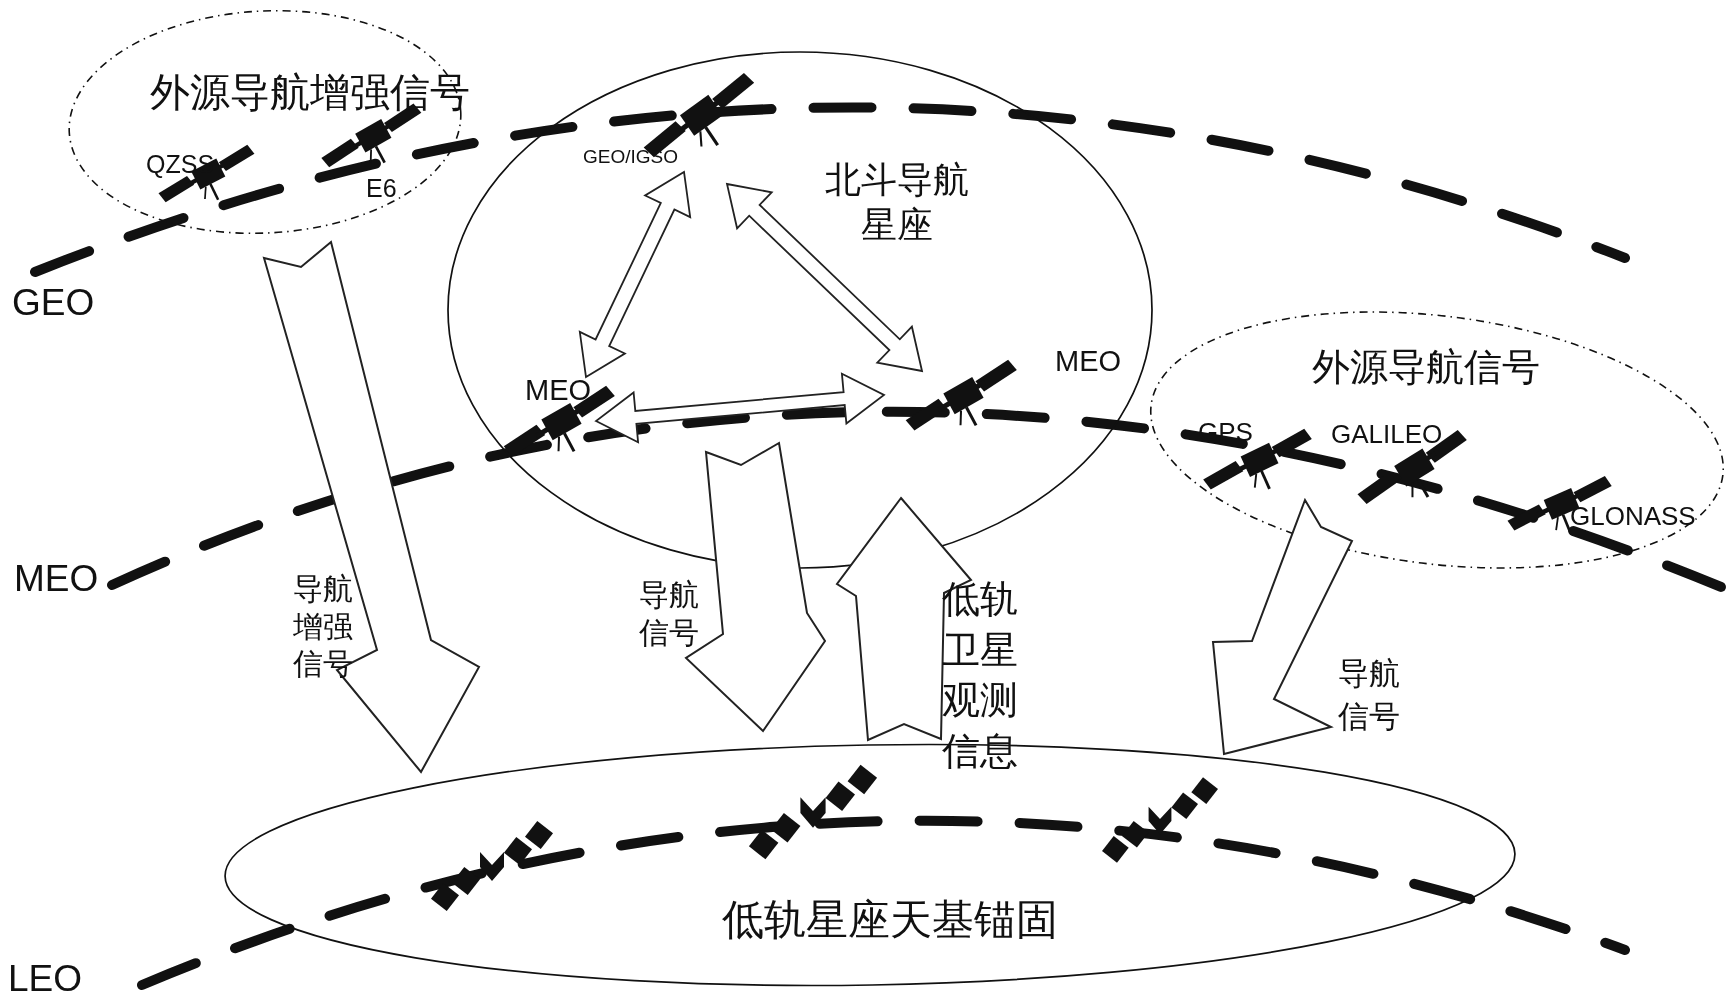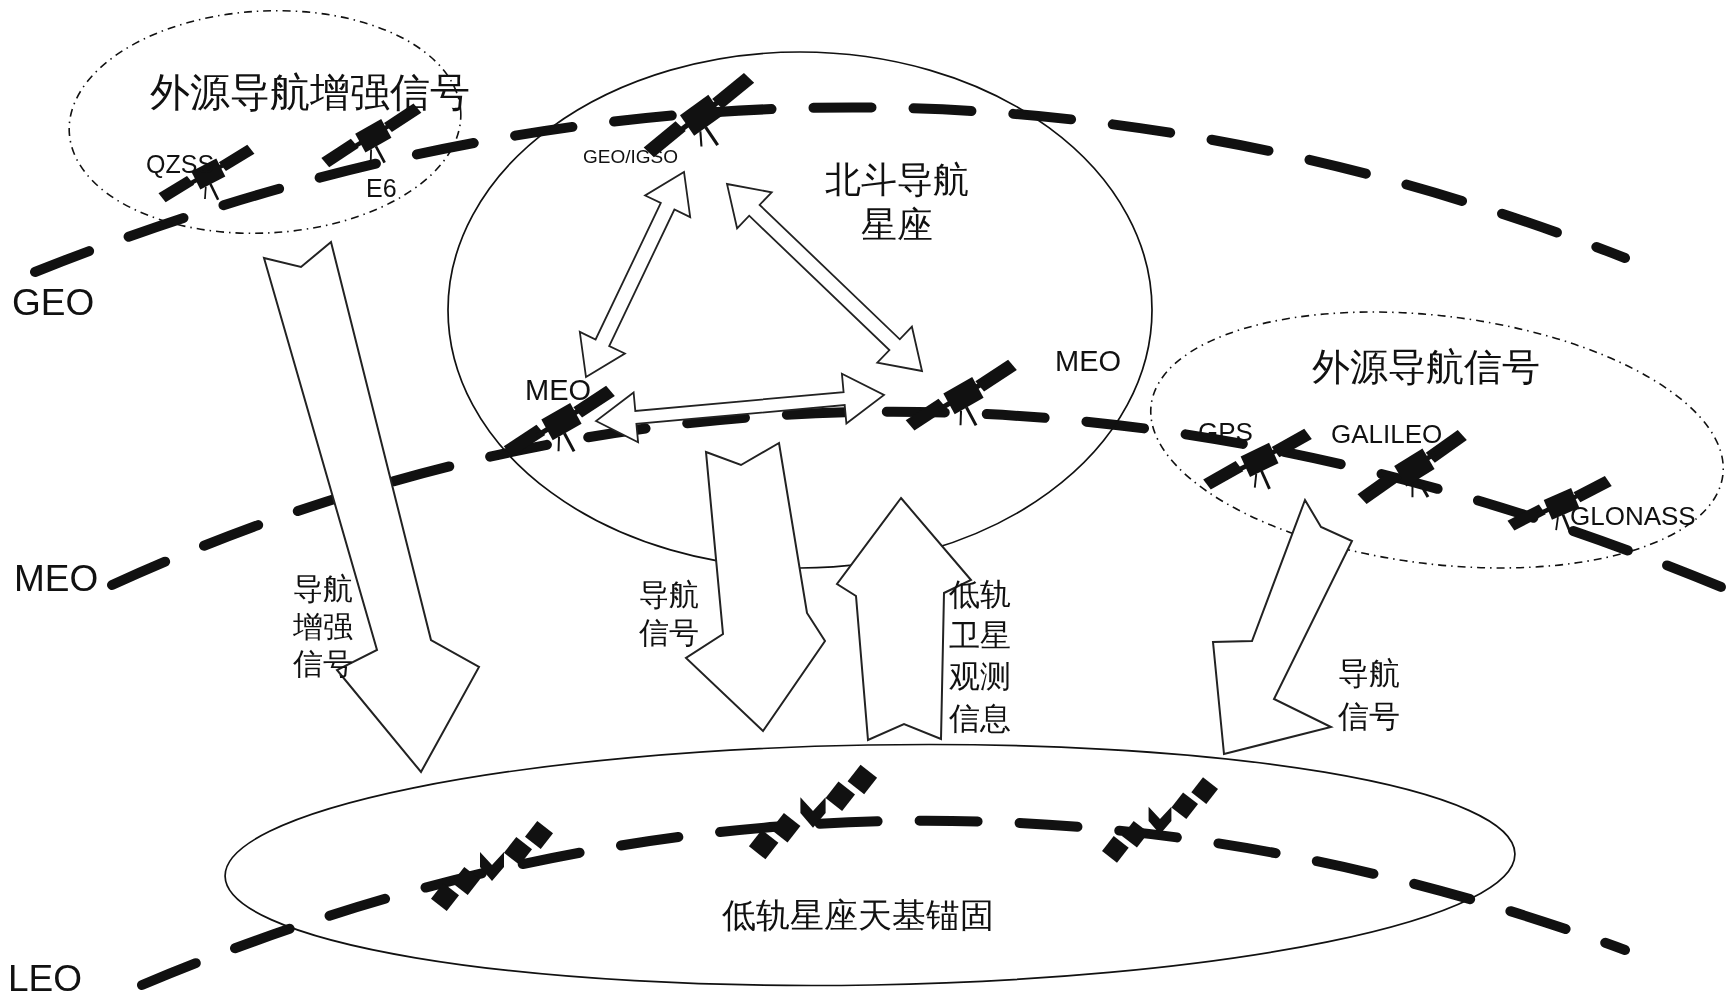--- a/index.html
+++ b/index.html
@@ -77,35 +77,35 @@
   </svg>
 
   <div class="lbl latin orbit-name" style="left:12px;top:282px;">GEO</div>
   <div class="lbl latin orbit-name" style="left:14px;top:558px;">MEO</div>
   <div class="lbl latin orbit-name" style="left:8px;top:958px;">LEO</div>
 
   <div class="lbl cjk group-title" style="left:150px;top:70px;">外源导航增强信号</div>
   <div class="lbl cjk" style="left:1312px;top:346px;font-size:38px;">外源导航信号</div>
   <div class="lbl cjk center" style="left:897px;top:158px;font-size:36px;line-height:1.25;">北斗导航
 星座</div>
-  <div class="lbl cjk" style="left:722px;top:896px;font-size:34px;">低轨星座天基锚固</div>
+  <div class="lbl cjk" style="left:722px;top:896px;font-size:42px;">低轨星座天基锚固</div>
 
   <div class="lbl latin sat-name" style="left:146px;top:150px;font-size:25px;">QZSS</div>
   <div class="lbl latin sat-name" style="left:366px;top:174px;font-size:25px;">E6</div>
   <div class="lbl latin sat-name" style="left:583px;top:146px;font-size:19px;">GEO/IGSO</div>
   <div class="lbl latin sat-name" style="left:525px;top:374px;font-size:29px;">MEO</div>
   <div class="lbl latin sat-name" style="left:1055px;top:345px;font-size:29px;">MEO</div>
   <div class="lbl latin sat-name" style="left:1198px;top:404px;margin-top:14px;">GPS</div>
   <div class="lbl latin sat-name" style="left:1331px;top:420px;">GALILEO</div>
   <div class="lbl latin sat-name" style="left:1570px;top:502px;text-align:right;">GLONASS</div>
 
   <div class="lbl cjk center flow-label" style="left:323px;top:570px;font-size:30px;line-height:1.25;">导航
 增强
 信号</div>
   <div class="lbl cjk center flow-label" style="left:669px;top:576px;font-size:30px;line-height:1.25;">导航
 信号</div>
-  <div class="lbl cjk center flow-label" style="left:980px;top:574px;font-size:31px;line-height:1.33;">低轨
+  <div class="lbl cjk center flow-label" style="left:980px;top:574px;font-size:38px;line-height:1.33;">低轨
 卫星
 观测
 信息</div>
   <div class="lbl cjk center flow-label" style="left:1369px;top:652px;font-size:31px;line-height:1.4;">导航
 信号</div>
 </div>
 
 </body></html>

